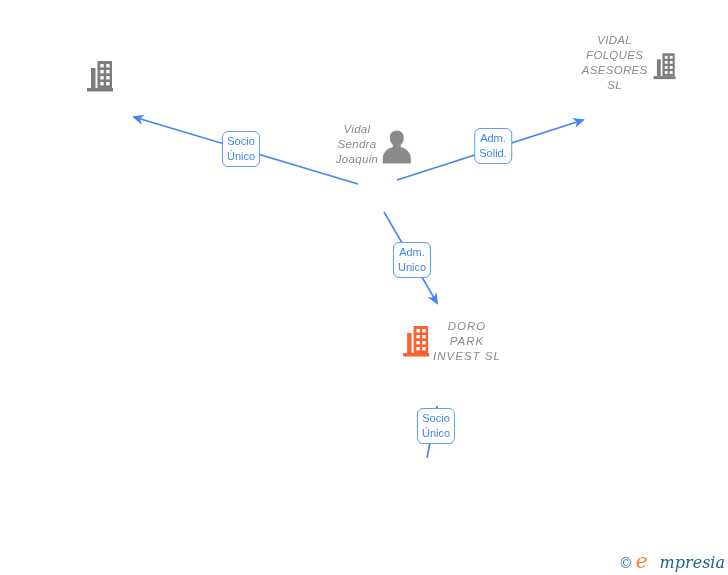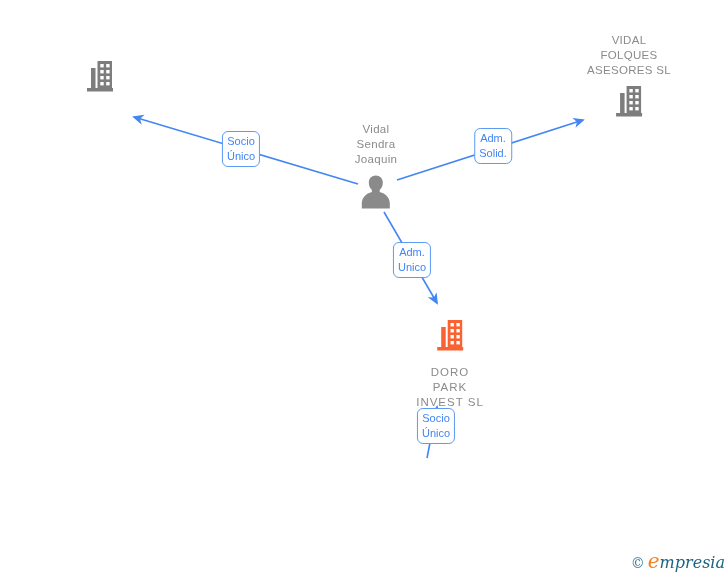--- a/index.html
+++ b/index.html
@@ -5,54 +5,55 @@
   html,body{margin:0;padding:0;}
   body{
     width:728px;height:575px;position:relative;overflow:hidden;
     background:#ffffff;
     font-family:"Liberation Sans","DejaVu Sans",sans-serif;
   }
   #stage{position:absolute;inset:0;width:728px;height:575px;}
   svg.edges{position:absolute;left:0;top:0;z-index:1;}
   .node{
     position:absolute;z-index:2;
-    display:flex;flex-direction:column;align-items:center;
+    display:flex;flex-direction:row;align-items:center;
     transform:translateX(-50%);
     text-align:center;
+    font-style:italic;
   }
   .nlabel{
     color:#8b8b8b;font-size:11.5px;line-height:15px;
     white-space:pre-line;letter-spacing:0.3px;
   }
   .node .icon{display:block;}
   .icon-building{width:34px;height:34px;}
   .icon-person{width:38px;height:40px;}
   .company-gray{color:#7d7d7d;}
   .company-orange{color:#f96332;}
   .person-gray{color:#8a8a8a;}
   .node.label-above .icon{margin-top:4px;}
-  .node.label-below .nlabel{margin-top:13px;}
+  .node.label-below .nlabel{margin-top:1px;}
   .doro .nlabel{letter-spacing:1px;}
   .edge-label{
     position:absolute;z-index:3;
     transform:translate(-50%,-50%);
     background:#ffffff;
     border:1.5px solid #5c9bf5;border-radius:6px;
     color:#4285f4;font-size:11px;line-height:15px;
     padding:2px 4px;text-align:center;white-space:pre-line;
   }
   .watermark{
     position:absolute;right:3px;bottom:2px;z-index:4;
     font-family:"DejaVu Serif","Liberation Serif",serif;
     font-style:italic;font-size:16px;line-height:20px;
     white-space:nowrap;
   }
   .wm-copy{color:#2e7d9c;font-style:normal;font-size:14px;margin-right:3px;}
   .wm-e{color:#f58220;font-size:20px;}
-  .wm-rest{color:#1c6480;}
+  .wm-rest{color:#1c6480;margin-left:12px;}
   .hidden-defs{position:absolute;width:0;height:0;overflow:hidden;}
 </style>
 </head>
 <body>
 
 <div id="stage">
 
   <svg class="hidden-defs" aria-hidden="true">
     <defs>
       <symbol id="sym-building" viewBox="0 0 34 34">

